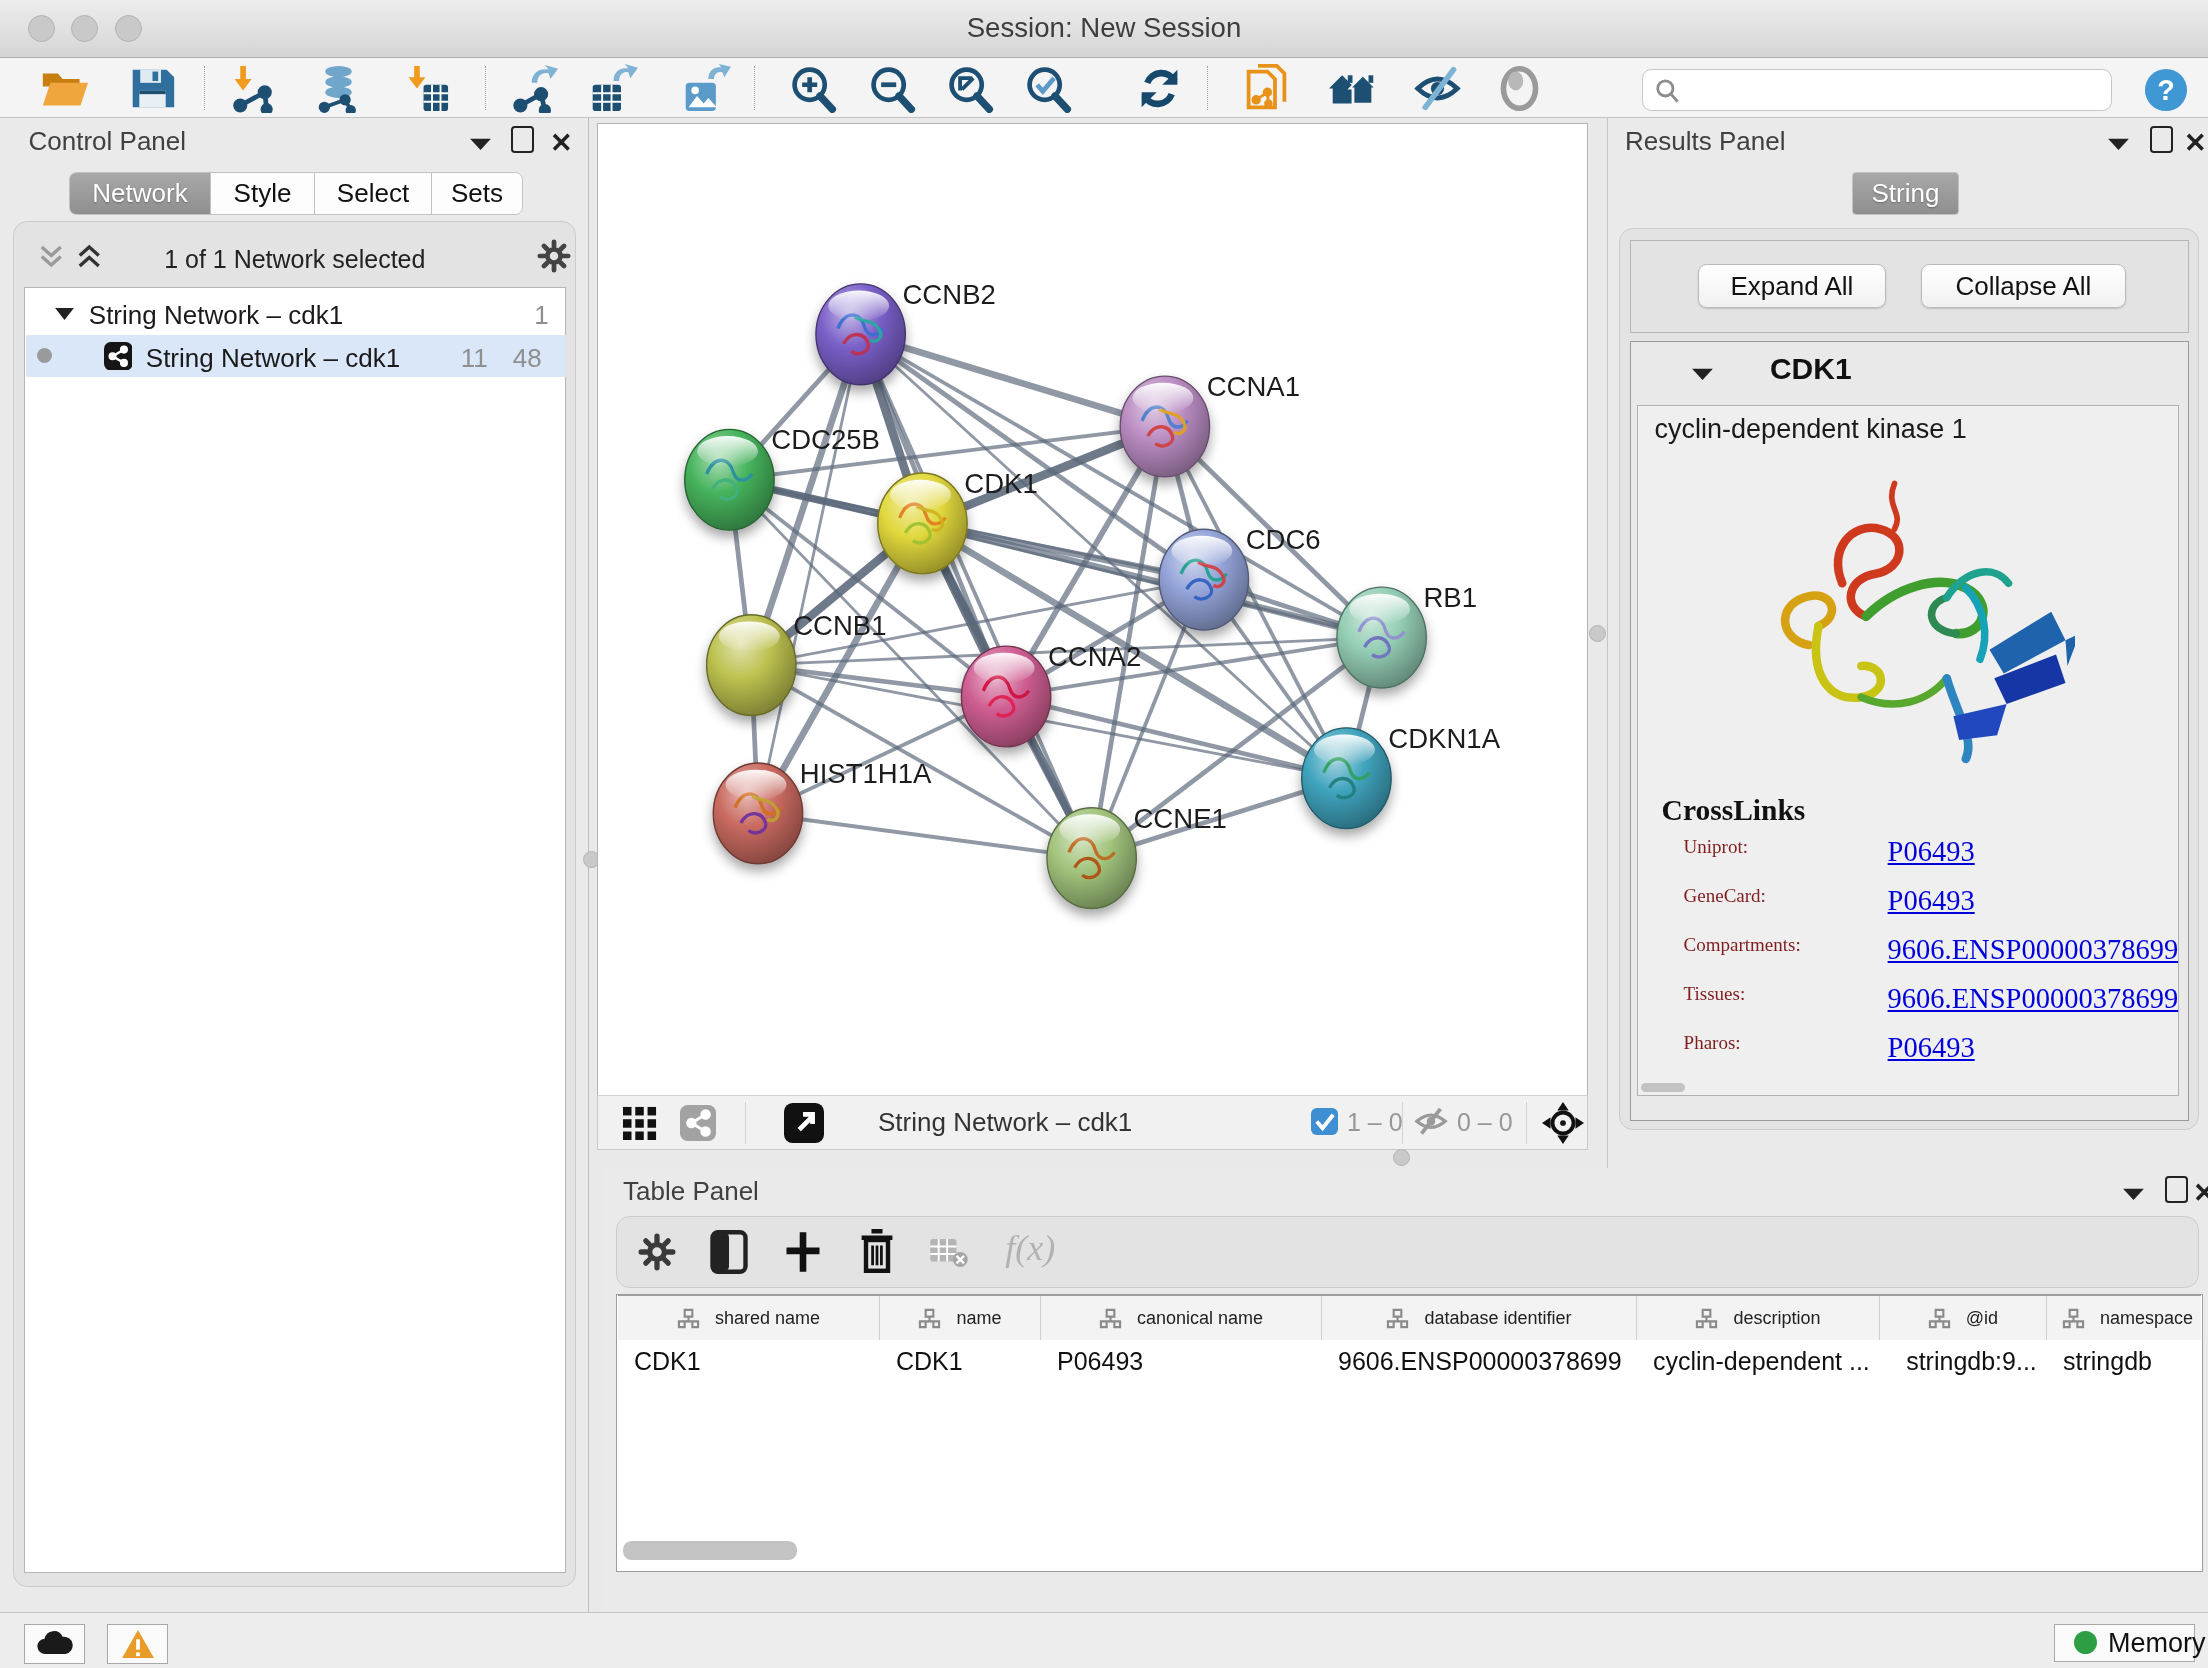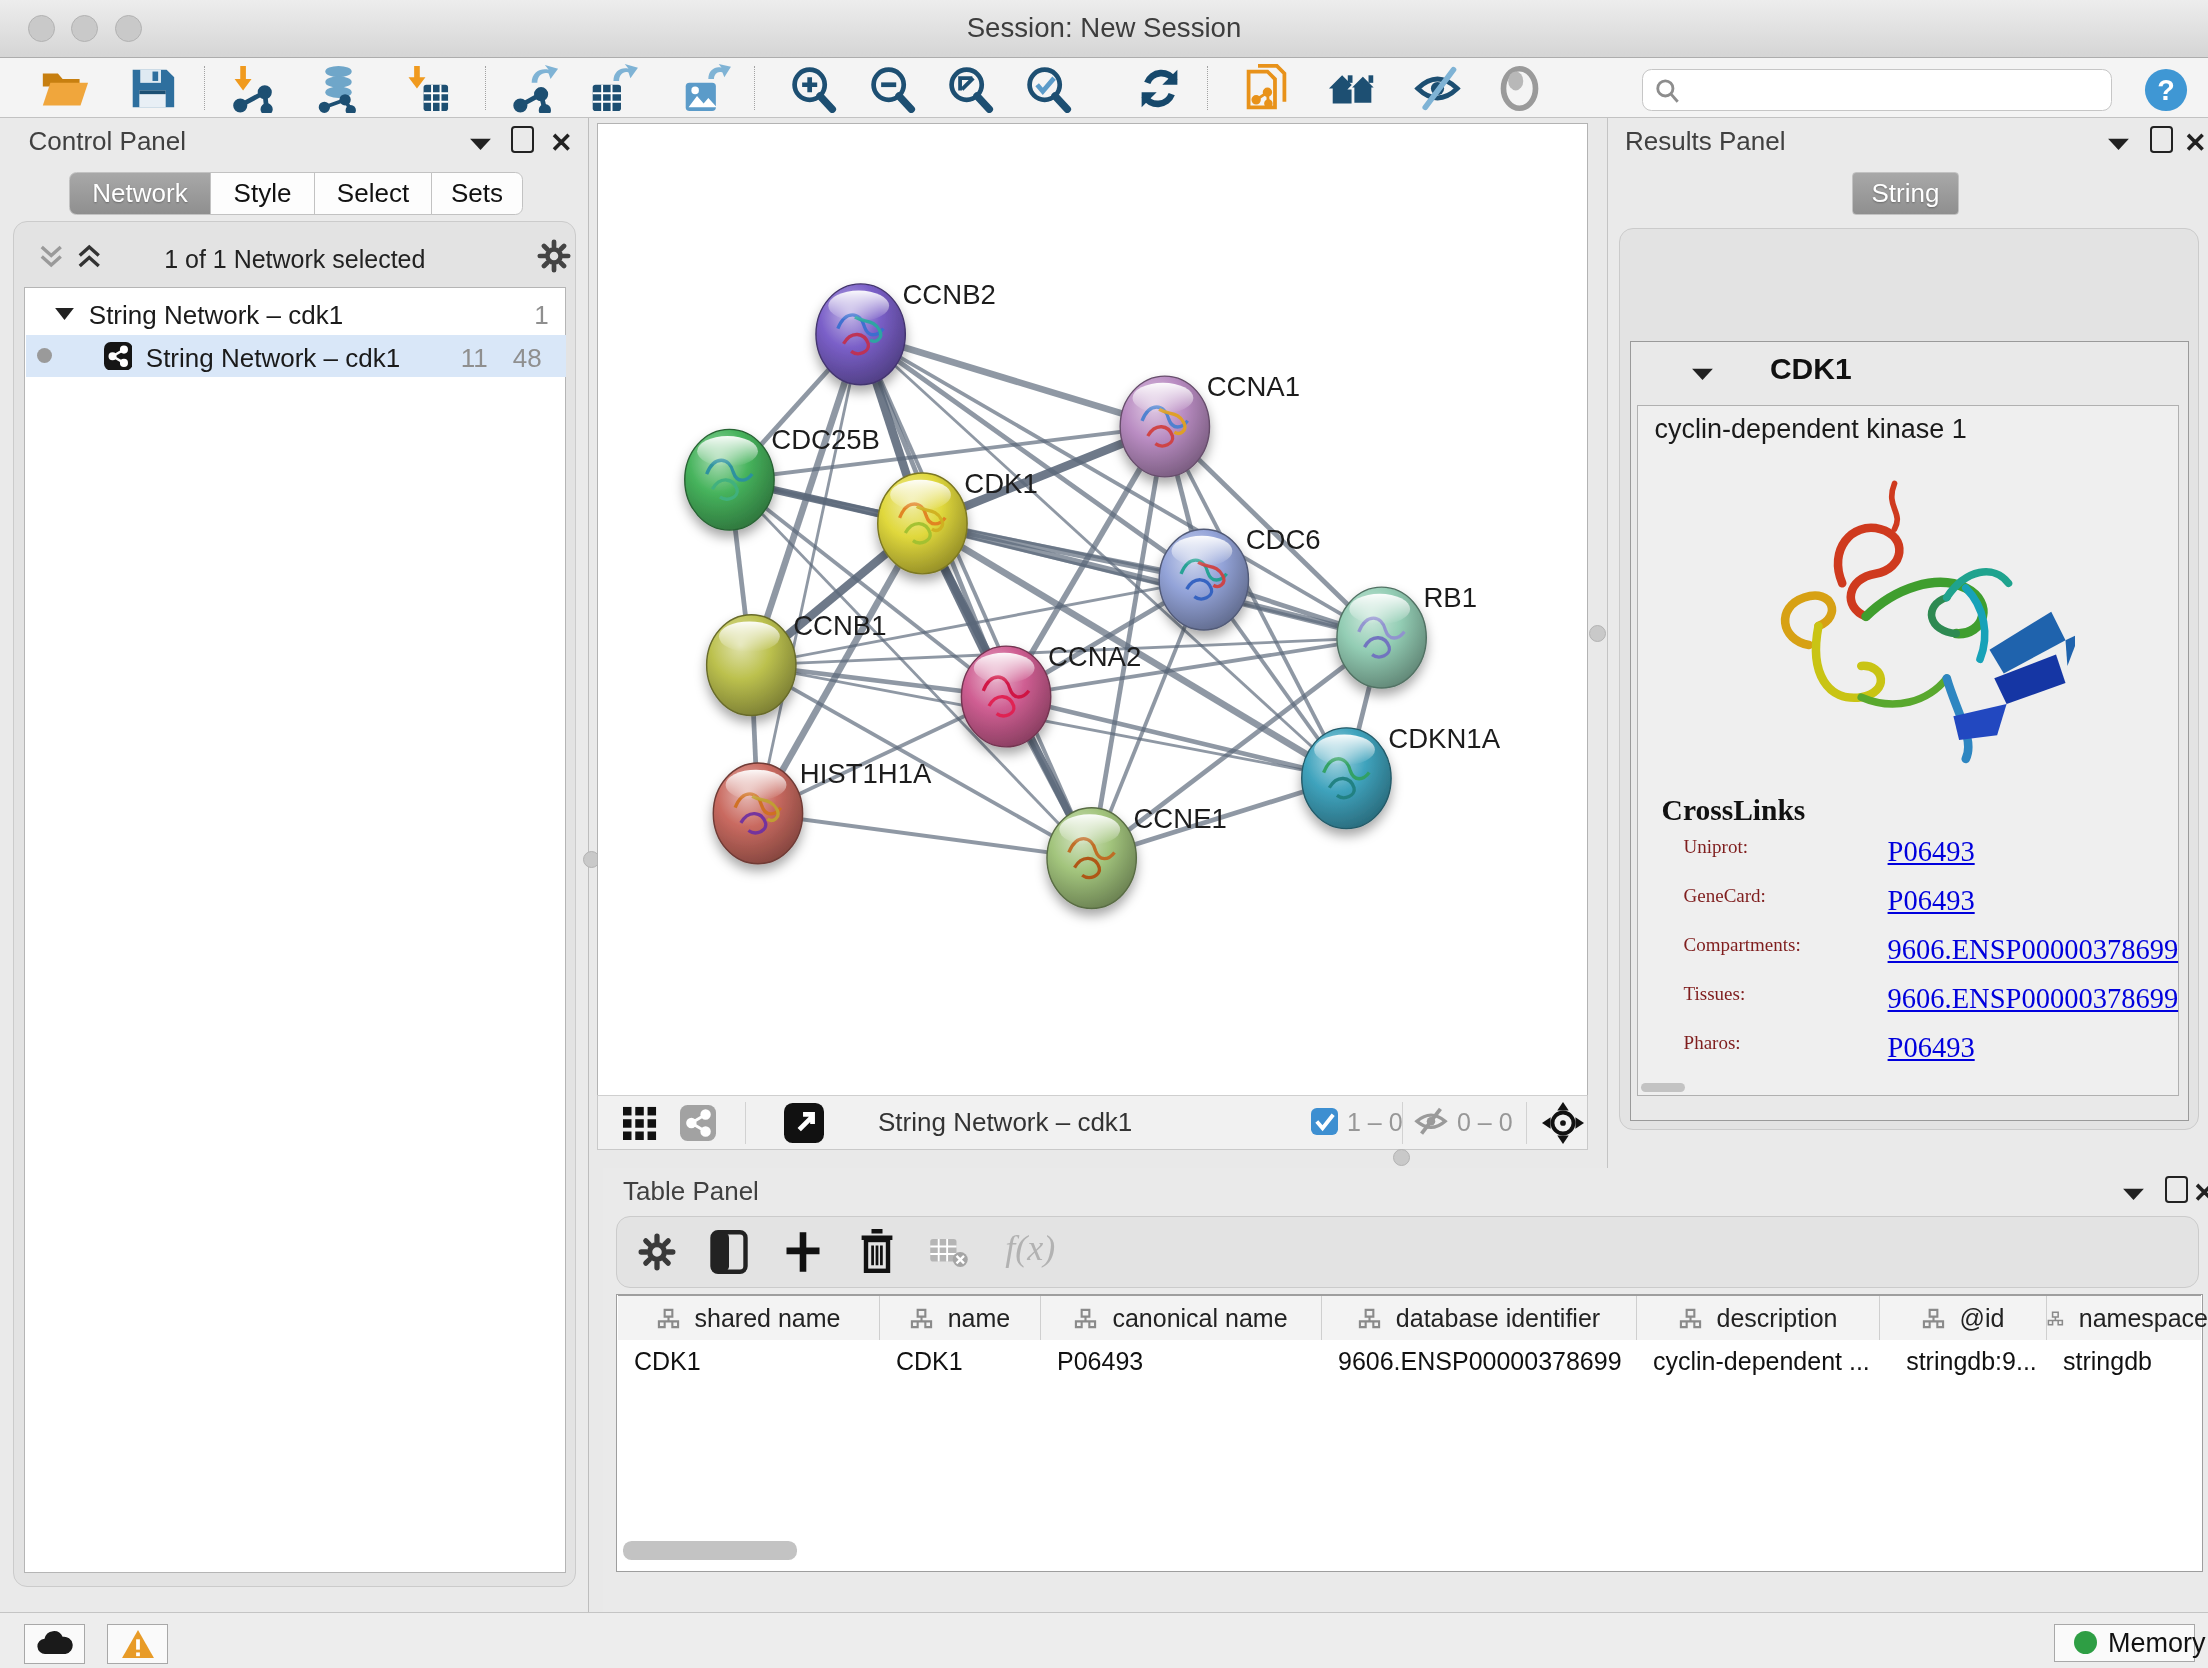--- a/index.html
+++ b/index.html
@@ -38,21 +38,21 @@
   .graytxt{font-size:25px;color:#979797;}
   
   .serif{font-family:"Liberation Serif",serif;}
   .xl-label{font-size:19px;color:#7f1d1d;}
   .xl-link{font-size:28.5px;color:#0000dd;text-decoration:underline;}
   .btn{background:linear-gradient(#ffffff,#f1f1f1);border:1px solid #b9b9b9;border-radius:8.6px;
     font-size:26px;color:#111;text-align:center;box-shadow:0 1px 1.9px rgba(0,0,0,.15);}
   
   #thead{left:618px;top:1295px;height:44px;display:flex;background:#f3f3f3;border-top:1.9px solid #9e9e9e;border-bottom:1px solid #ababab;}
   .th{box-sizing:border-box;border-right:1px solid #cfcfcf;display:flex;align-items:center;justify-content:center;
-      gap:15px;font-size:25px;color:#222;overflow:hidden;white-space:nowrap;}
+      gap:15px;font-size:18px;color:#222;overflow:hidden;white-space:nowrap;}
   #trow{left:618px;top:1340px;height:42px;display:flex;background:#fff;}
   .td{box-sizing:border-box;padding-left:16px;font-size:25px;color:#111;line-height:42px;overflow:hidden;white-space:nowrap;}
   .scrollthumb{background:#c3c3c3;border-radius:8.6px;}
   .divdot{width:15px;height:15px;border-radius:50%;background:#c9c9c9;border:1px solid #b3b3b3;}
   #statusbar{left:0;top:1612px;width:2208px;height:56px;background:#ededed;border-top:1px solid #c4c4c4;}
   .sbtn{top:11.4px;width:59px;height:38px;background:#fafafa;border:1.9px solid #a8a8a8;}
   svg{display:block;}
 </style>
 </head>
 <body>
@@ -553,20 +553,24 @@
   <div class="abs panel-title" style="left:17px;top:7.6px">Results Panel</div>
   <svg class="abs" style="left:498px;top:17px" width="25" height="17" viewBox="0 0 26 18">
       <polygon points="2,4 24,4 13,16" fill="#222"></polygon>
     </svg>
   <div class="abs floatbox" style="left:542px;top:7.6px"></div>
   <div class="abs wctl" style="left:576px;top:8.6px;font-weight:bold;font-size:27px">✕</div>
 
   <div class="abs seg sel" style="left:245px;top:54px;width:105px;border-radius:4px">String</div>
 
   <div class="abs subpanel" style="left:11.4px;top:110px;width:578px;height:900px">
+    <div class="abs" style="left:9.5px;top:11.4px;width:557px;height:91px;border:1px solid #b5b5b5">
+      <div class="abs btn" style="left:67px;top:23px;width:186px;height:42px;line-height:42px">Expand All</div>
+      <div class="abs btn" style="left:290px;top:23px;width:203px;height:42px;line-height:42px">Collapse All</div>
+    </div>
 
     <div class="abs" style="left:9.5px;top:112px;width:557px;height:778px;border:1.9px solid #9a9a9a;background:#e9e9e9">
       <svg class="abs" style="left:59px;top:23px" width="25" height="17" viewBox="0 0 26 18">
           <polygon points="2,4 24,4 13,16" fill="#222"></polygon>
         </svg>
       <div class="abs" style="left:139px;top:9.5px;font-size:30px;font-weight:bold;color:#111">CDK1</div>
 
       <div class="abs" style="left:5.7px;top:63px;width:540px;height:689px;border:1px solid #b0b0b0;background:#efefef">
         <div class="abs" style="left:17px;top:7.6px;font-size:27px;color:#1a1a1a">cyclin-dependent kinase 1</div>
 

